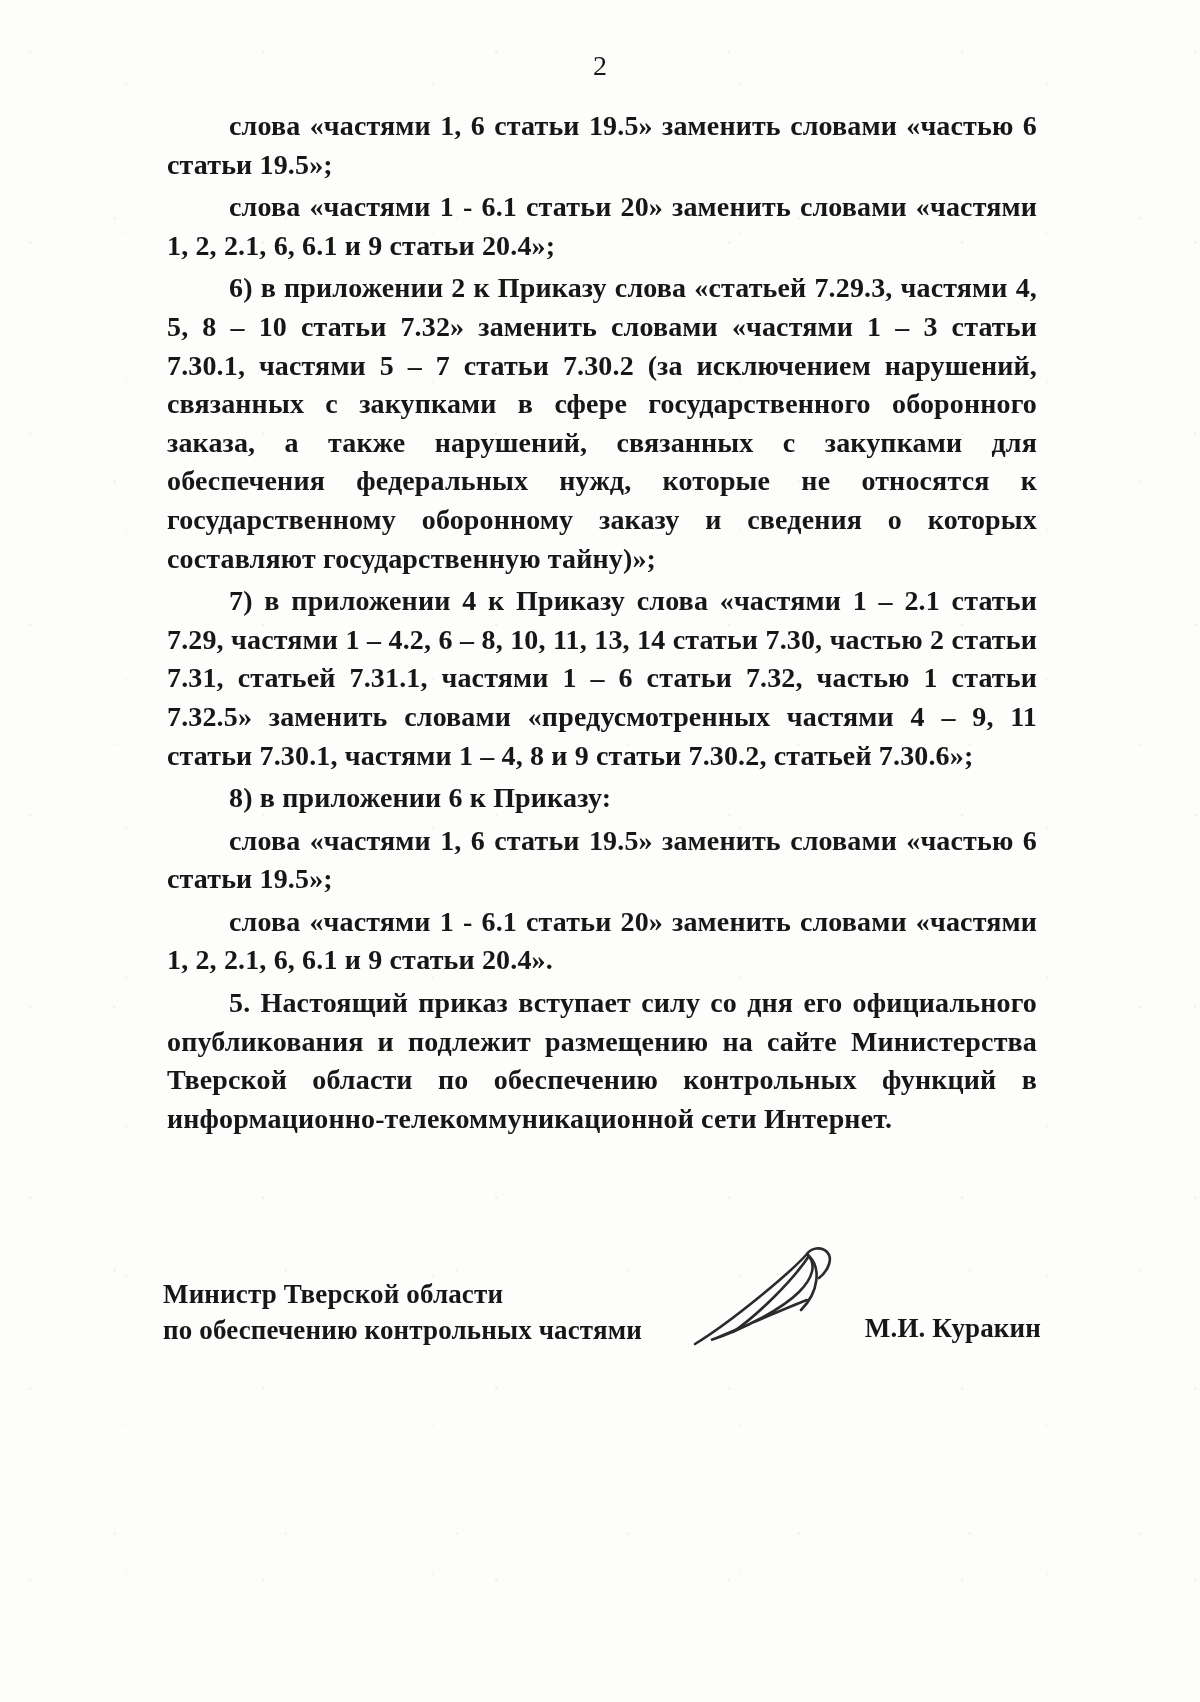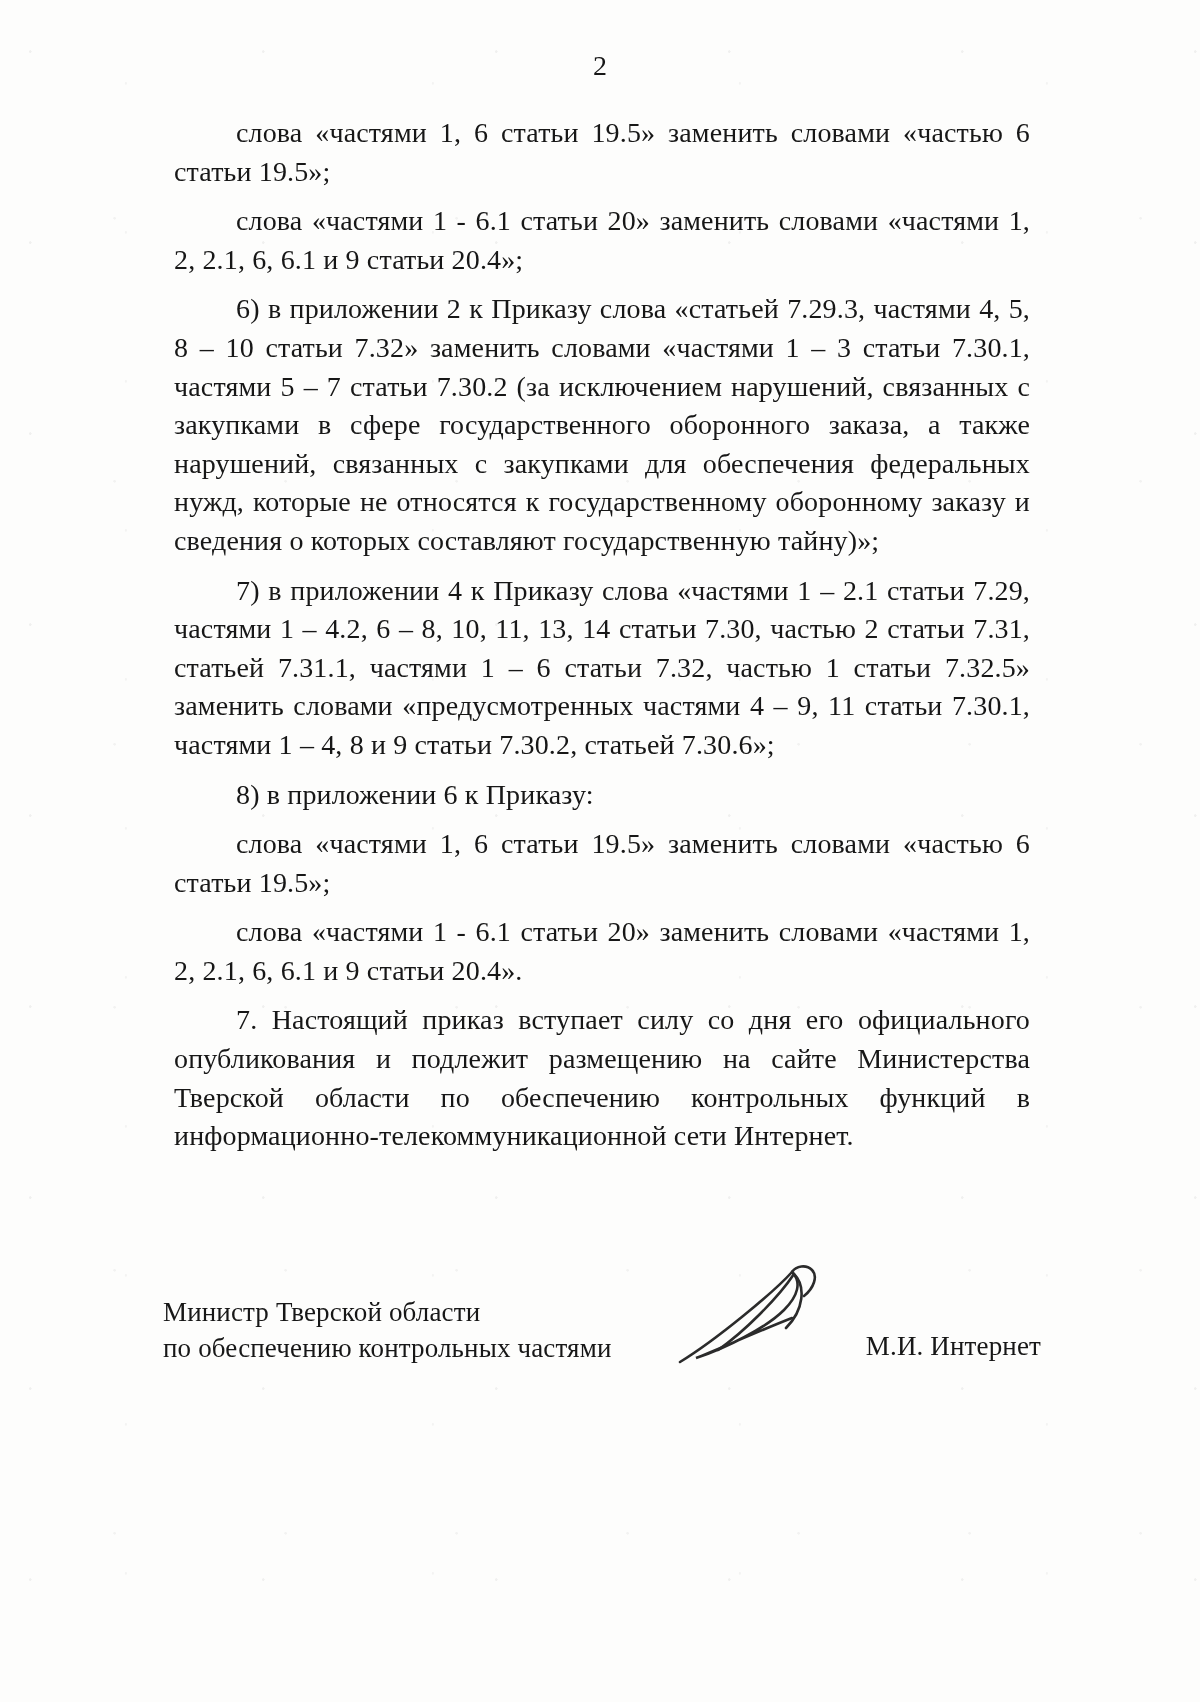--- a/index.html
+++ b/index.html
@@ -35,29 +35,30 @@
     position: absolute;
     top: 103px;
     left: 163px;
     width: 878px;
     font-size: 28px;
     line-height: 38.6px;
     text-align: justify;
     letter-spacing: 0.15px;
   }
   .content p {
-    margin: 11px;
+    margin: 4px;
     text-indent: 62px;
+    font-weight: bold;
   }
   .sig-row {
     margin-top: 98px;
     display: flex;
     align-items: flex-end;
     justify-content: space-between;
-    font-weight: normal;
+    font-weight: bold;
     font-size: 27px;
     line-height: 36px;
     text-align: left;
   }
   .sig-left {
     white-space: nowrap;
   }
   .signature-svg {
     position: relative;
     top: 8px;
@@ -77,33 +78,33 @@
   <div class="page-number">2</div>
 
   <div class="content">
     <p>слова «частями 1, 6 статьи 19.5» заменить словами «частью 6 статьи 19.5»;</p>
     <p>слова «частями 1 - 6.1 статьи 20» заменить словами «частями 1, 2, 2.1, 6, 6.1 и 9 статьи 20.4»;</p>
     <p>6) в приложении 2 к Приказу слова «статьей 7.29.3, частями 4, 5, 8 – 10 статьи 7.32» заменить словами «частями 1 – 3 статьи 7.30.1, частями 5 – 7 статьи 7.30.2 (за исключением нарушений, связанных с закупками в сфере государственного оборонного заказа, а также нарушений, связанных с закупками для обеспечения федеральных нужд, которые не относятся к государственному оборонному заказу и сведения о которых составляют государственную тайну)»;</p>
     <p>7) в приложении 4 к Приказу слова «частями 1 – 2.1 статьи 7.29, частями 1 – 4.2, 6 – 8, 10, 11, 13, 14 статьи 7.30, частью 2 статьи 7.31, статьей 7.31.1, частями 1 – 6 статьи 7.32, частью 1 статьи 7.32.5» заменить словами «предусмотренных частями 4 – 9, 11 статьи 7.30.1, частями 1 – 4, 8 и 9 статьи 7.30.2, статьей 7.30.6»;</p>
     <p>8) в приложении 6 к Приказу:</p>
     <p>слова «частями 1, 6 статьи 19.5» заменить словами «частью 6 статьи 19.5»;</p>
     <p>слова «частями 1 - 6.1 статьи 20» заменить словами «частями 1, 2, 2.1, 6, 6.1 и 9 статьи 20.4».</p>
-    <p>7. Настоящий приказ вступает силу со дня его официального опубликования и подлежит размещению на сайте Министерства Тверской области по обеспечению контрольных функций в информационно-телекоммуникационной сети Интернет.</p>
+    <p>5. Настоящий приказ вступает силу со дня его официального опубликования и подлежит размещению на сайте Министерства Тверской области по обеспечению контрольных функций в информационно-телекоммуникационной сети Интернет.</p>
 
     <div class="sig-row">
       <div class="sig-left">
         <div>Министр Тверской области</div>
         <div>по обеспечению контрольных частями</div>
       </div>
 
       <svg class="signature-svg" width="165" height="112" viewBox="0 0 165 112" aria-hidden="true">
         <g fill="none" stroke="#2b2b2b" stroke-width="2.6" stroke-linecap="round">
           <path d="M14 100 C 50 78, 108 30, 126 10 C 136 20, 132 34, 118 48 C 100 66, 60 86, 30 96 C 55 86, 100 66, 126 56"></path>
           <path d="M52 88 C 78 70, 112 36, 128 12 C 140 24, 138 48, 120 66"></path>
           <path d="M126 10 C 130 4, 140 2, 146 8 C 152 14, 148 26, 138 34"></path>
         </g>
       </svg>
 
-      <div class="sig-name">М.И. Интернет</div>
+      <div class="sig-name">М.И. Куракин</div>
     </div>
   </div>
 
 </div>
 
 </body></html>

